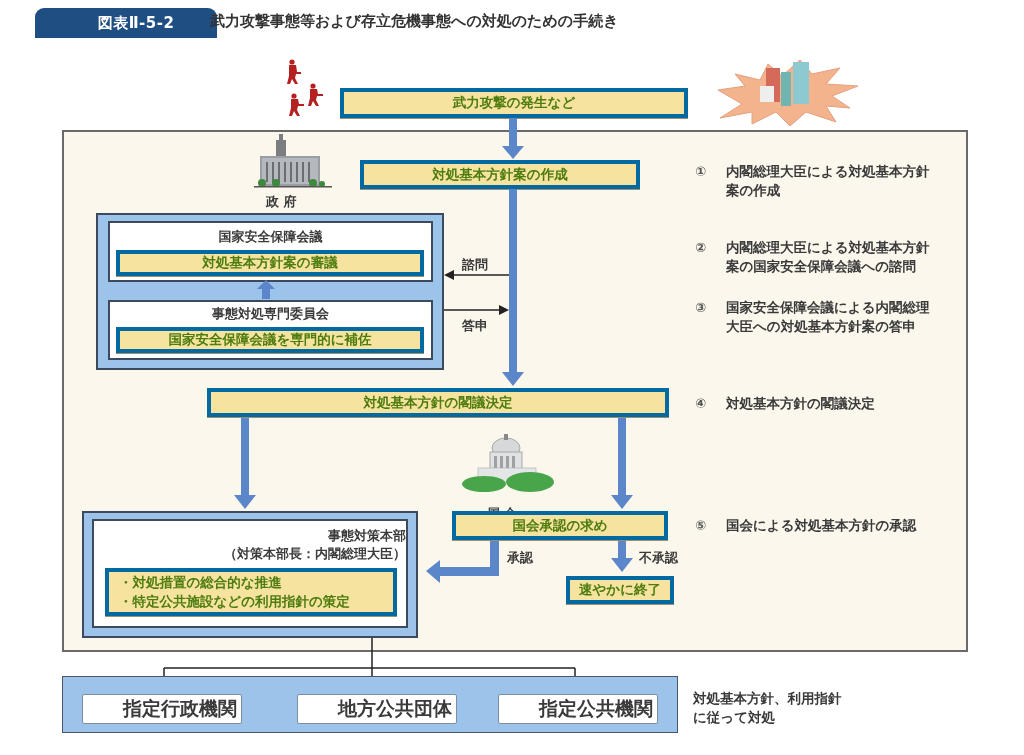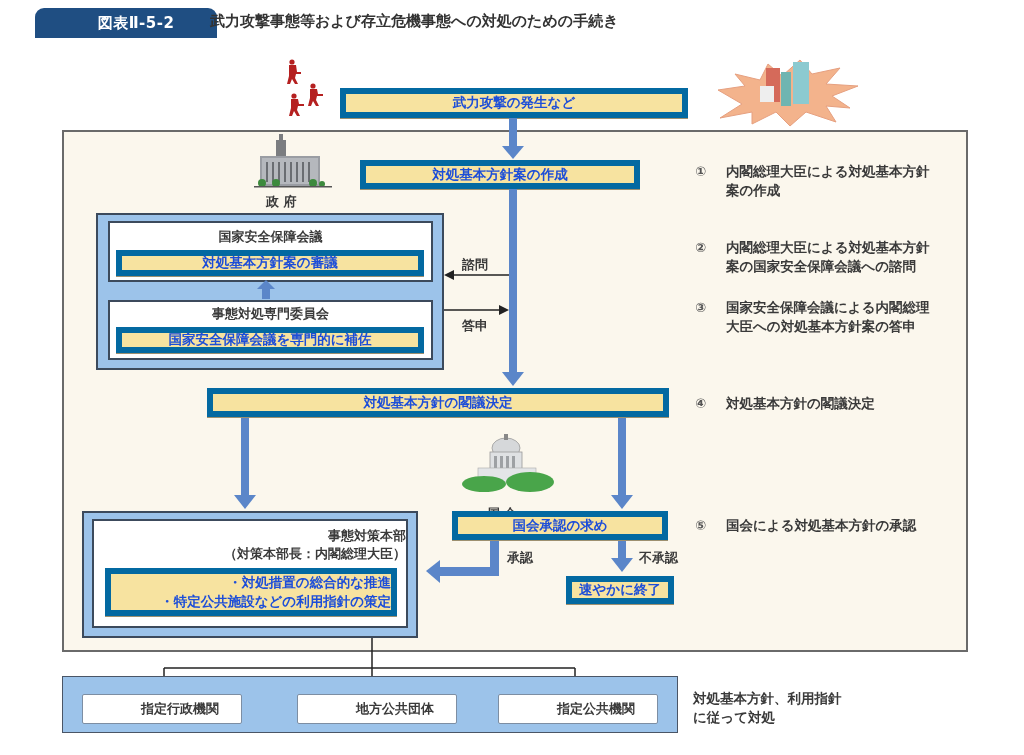--- a/index.html
+++ b/index.html
@@ -2,31 +2,31 @@
 <html><head>
 <meta charset="utf-8">
 <style>
   html, body { margin:0; padding:0; }
   body { width:1024px; height:755px; background:#ffffff; position:relative; overflow:hidden;
          font-family:"DejaVu Sans", "Liberation Sans", sans-serif; color:#3a3a3a; }
   .abs { position:absolute; }
   .tag { left:35px; top:8px; width:162px; height:30px; background:#1f4e82; border-radius:9px 9px 0 0;
          color:#fff; font-size:15px; font-weight:bold; display:flex; align-items:center; justify-content:center; letter-spacing:0.5px;padding-left:20px; }
   .title { left:210px; top:12px; font-size:15px; font-weight:bold; color:#333; }
-  .ybox { background:#f7e3a0; border:6px solid #0369a1; box-shadow:0 1px 0 #9d9070;
-          display:flex; align-items:center; justify-content:center; font-size:13.5px; font-weight:bold; color:#1d4ed8; box-sizing:border-box; }
+  .ybox { background:#f7e3a0; border:4px solid #0369a1; box-shadow:0 1px 0 #9d9070;
+          display:flex; align-items:center; justify-content:center; font-size:13.5px; font-weight:bold; color:#4d7c0f; box-sizing:border-box; }
   .main { left:62px; top:130px; width:906px; height:522px; background:#fbf7ed; border:2px solid #6a6a6a; box-sizing:border-box; }
   .bluewrap { background:#9cc3ea; border:2px solid #3c4a5c; box-sizing:border-box; }
   .wbox { background:#fff; border:2px solid #3c4a5c; box-sizing:border-box; }
   .lbl { font-size:13px; font-weight:bold; color:#3a3a3a; }
   .note { font-size:13.5px; font-weight:bold; color:#3a3a3a; line-height:19px; }
   .num { font-size:13px; color:#555; }
   .bottom { left:62px; top:676px; width:616px; height:57px; background:#9cc3ea; border:1.5px solid #4a5566; box-sizing:border-box; }
   .btmbox { background:#fff; border:1.5px solid #7d8ea3; border-radius:2px; box-sizing:border-box;
-            display:flex; align-items:center; justify-content:center; font-size:13px; font-weight:bold; color:#3a3a3a;padding-left:36px; }
+            display:flex; align-items:center; justify-content:center; font-size:19px; font-weight:bold; color:#3a3a3a;padding-left:36px; }
   svg { position:absolute; left:0; top:0; overflow:visible; }
 </style>
 </head>
 <body>
 
 <div class="abs tag">図表Ⅱ-5-2</div>
 <div class="abs title">武力攻撃事態等および存立危機事態への対処のための手続き</div>
 
 <svg width="1024" height="755">
   <g fill="#b52020">
@@ -173,21 +173,21 @@
 <div class="abs ybox" style="left:452px;top:511px;width:216px;height:29px;">国会承認の求め</div>
 <div class="abs lbl" style="left:507px;top:549px;">承認</div>
 <div class="abs lbl" style="left:639px;top:549px;">不承認</div>
 <div class="abs ybox" style="left:566px;top:576px;width:108px;height:28px;">速やかに終了</div>
 
 <div class="abs bluewrap" style="left:82px;top:511px;width:336px;height:127px;"></div>
 <div class="abs wbox" style="left:92px;top:519px;width:316px;height:109px;">
   <div class="lbl" style="text-align:right;margin-top:6px;line-height:18px;">事態対策本部</div>
   <div class="lbl" style="text-align:right;line-height:18px;padding-left:38px;">（対策本部長：内閣総理大臣）</div>
 </div>
-<div class="abs ybox" style="left:105px;top:568px;width:292px;height:48px;flex-direction:column;align-items:flex-end;padding-left:10px;justify-content:center;line-height:19px;">
+<div class="abs ybox" style="left:105px;top:568px;width:292px;height:48px;flex-direction:column;align-items:flex-start;padding-left:10px;justify-content:center;line-height:19px;">
   <div>・対処措置の総合的な推進</div>
   <div>・特定公共施設などの利用指針の策定</div>
 </div>
 
 <div class="abs note" style="left:695px;top:162px;">
   <span class="num" style="position:absolute;left:0;">①</span>
   <div style="margin-left:31px;">
     <div>内閣総理大臣による対処基本方針</div>
     <div>案の作成</div>
   </div>

